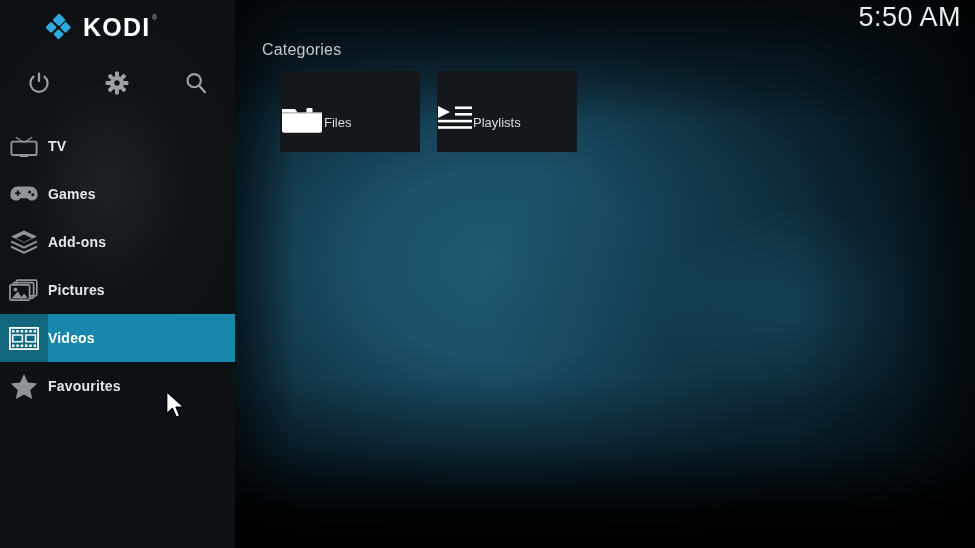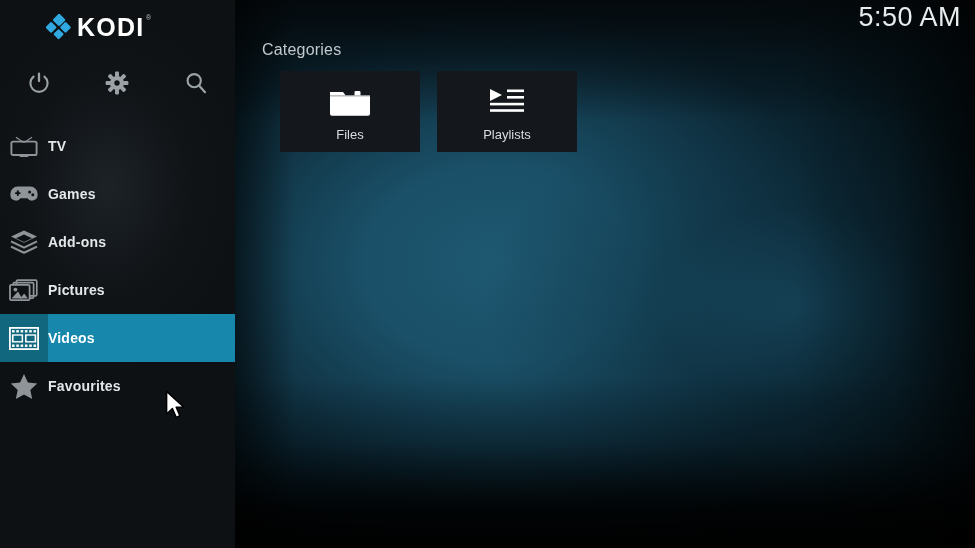--- a/index.html
+++ b/index.html
@@ -100,21 +100,21 @@
     top: 71px;
     display: flex;
     gap: 17px;
     z-index: 30;
   }
   .tile {
     width: 140px;
     height: 81px;
     background: #14181c;
     display: flex;
-    flex-direction: column;
+    flex-direction: row;
     align-items: center;
     justify-content: flex-start;
     padding-top: 14px;
     box-sizing: border-box;
   }
   .tile-icon {
     height: 34px;
     display: flex;
     align-items: center;
     justify-content: center;
@@ -140,21 +140,21 @@
     left: 0; top: 0; width: 235px; height: 548px;
     background: radial-gradient(ellipse 75% 42% at 46% 34%,
       rgba(40,48,54,0.55) 0%, rgba(22,27,31,0.25) 46%, rgba(10,13,16,0) 78%);
     pointer-events: none;
   }
   .brand {
     position: absolute;
     left: 46px; top: 13px;
     display: flex;
     align-items: center;
-    gap: 3px;
+    gap: 9px;
     z-index: 3;
   }
   .brand-text {
     font-size: 25px;
     font-weight: 700;
     color: #ffffff;
     letter-spacing: 1.2px;
     position: relative;
   }
   .brand-tm {

